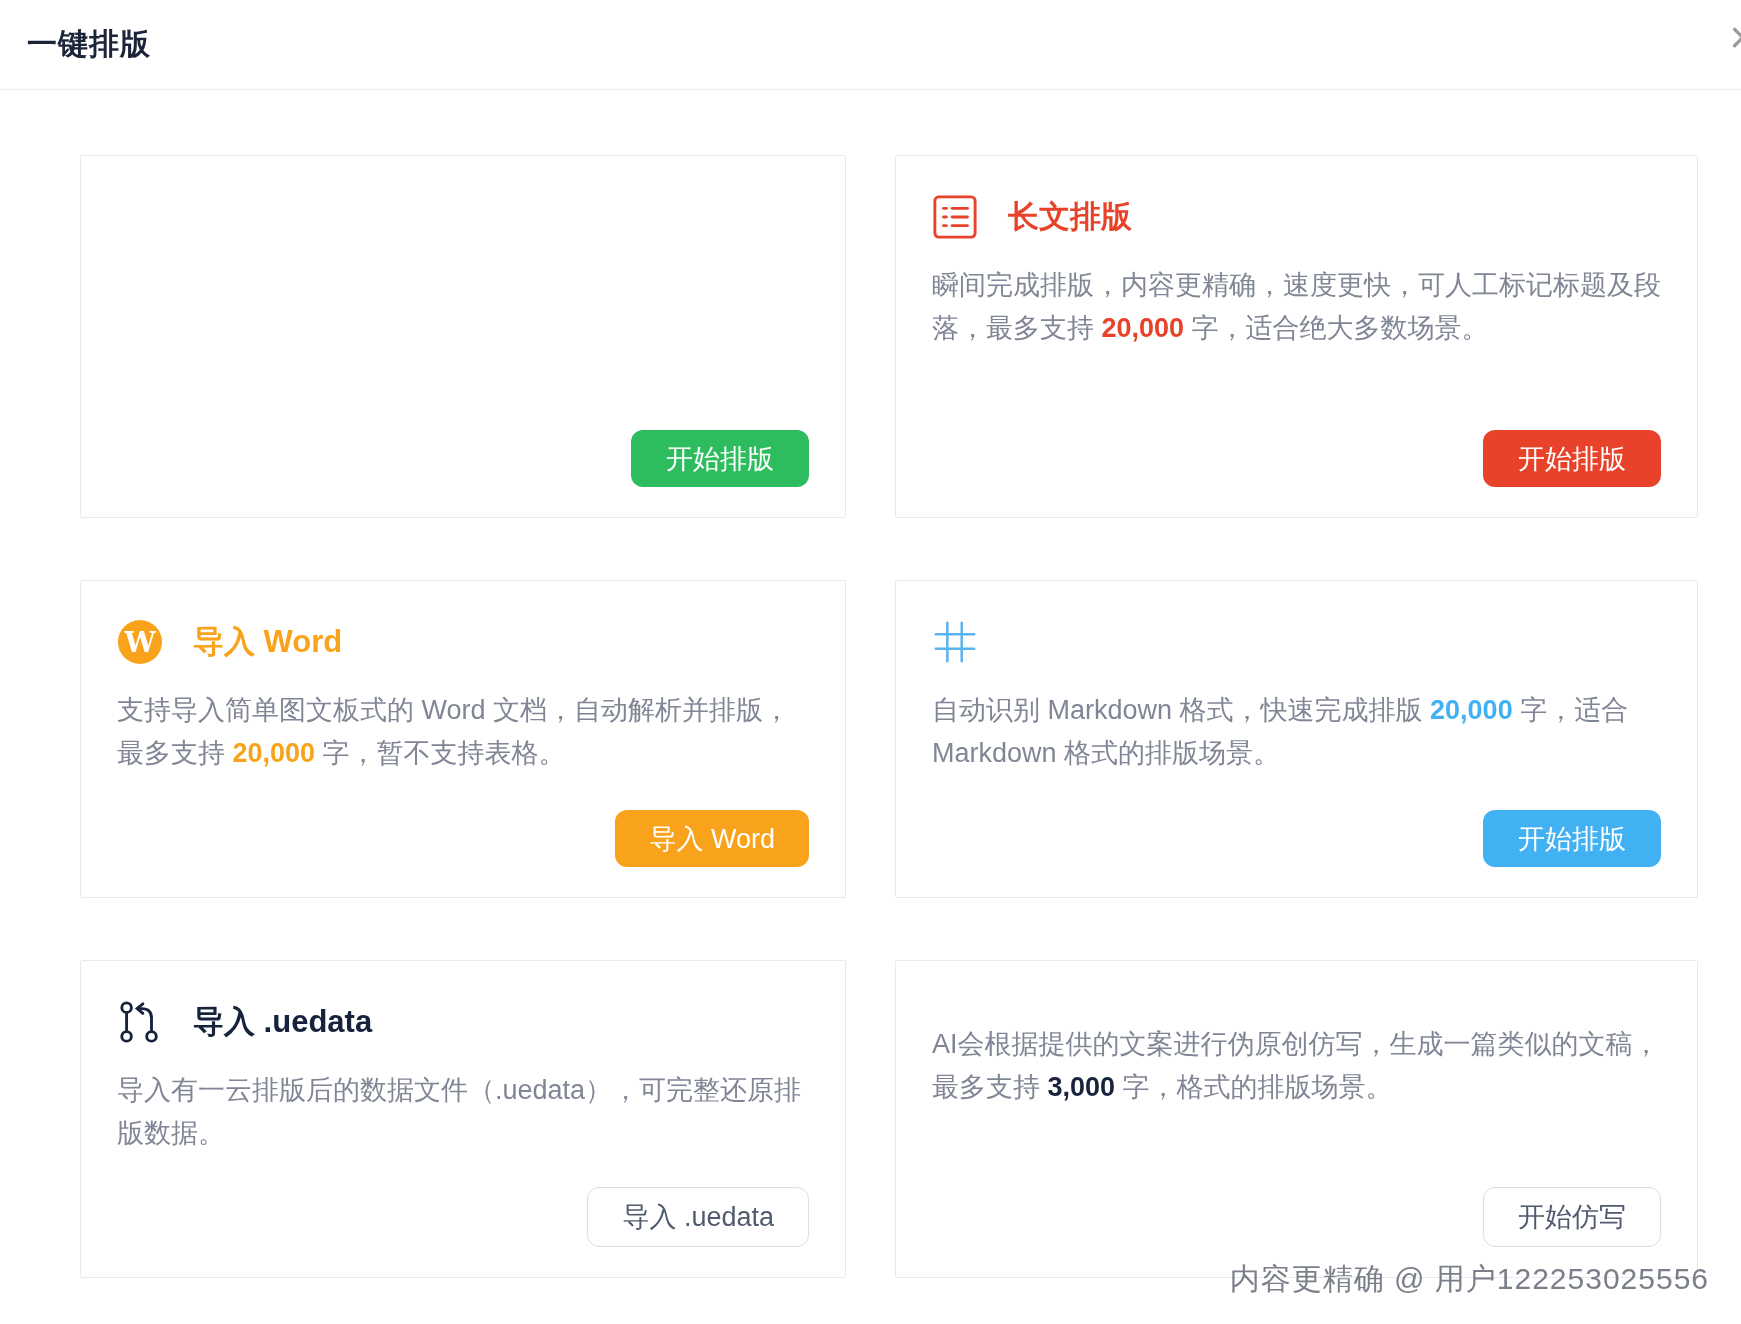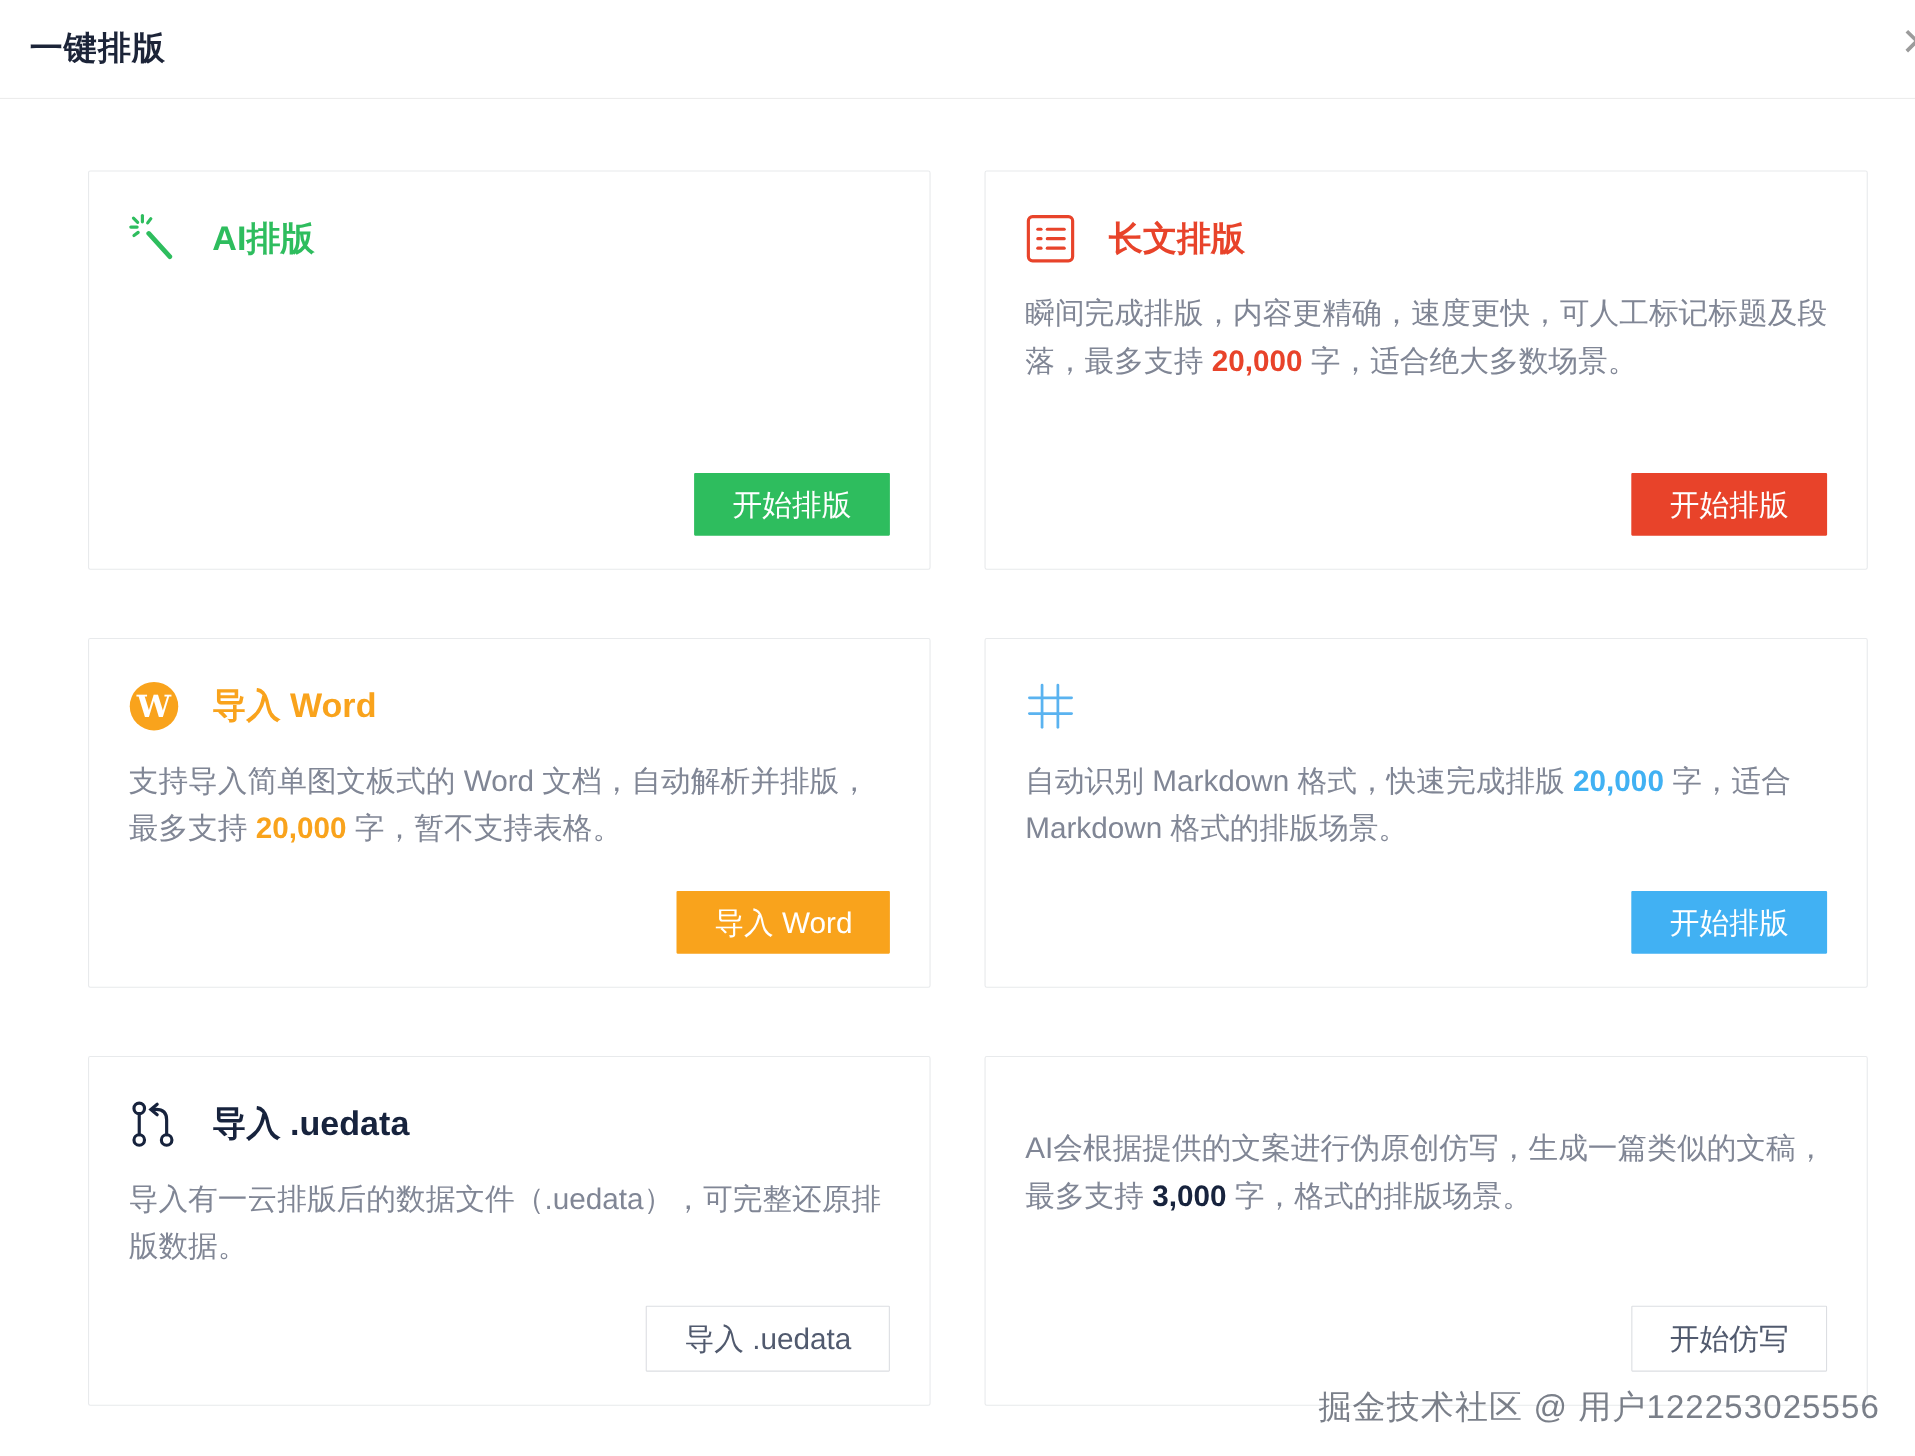--- a/index.html
+++ b/index.html
@@ -80,21 +80,21 @@
   .card-actions{
     margin-top:auto;
     display:flex;
     justify-content:flex-end;
   }
   .btn{
     height:57px;
     min-width:178px;
     padding:0 34px;
     border:none;
-    border-radius:1px;
+    border-radius:12px;
     font-size:27px;
     font-family:inherit;
     color:#fff;
     cursor:pointer;
     box-sizing:border-box;
   }
   
   .card--green .card-title{color:#2ebd5e;}
   .card--green .num{color:#2ebd5e;}
   .card--green .btn{background:#2ebd5e;}
@@ -135,35 +135,20 @@
 <div class="page">
 
   <header class="dialog-header">
     <h1 class="dialog-title">一键排版</h1>
     <span class="close-btn">×</span>
   </header>
 
   <main class="grid">
 
     <section class="card card--green">
-      <div class="card-head">
-        <span class="card-icon">
-          <svg width="46" height="46" viewBox="0 0 48 48" fill="none" stroke="#2ebd5e" stroke-width="4.5" stroke-linecap="round">
-            <line x1="19" y1="19" x2="39" y2="41"></line>
-            <g stroke-width="3">
-              <line x1="13" y1="2" x2="13" y2="8"></line>
-              <line x1="2" y1="13" x2="8" y2="13"></line>
-              <line x1="4.5" y1="4.5" x2="8.5" y2="8.5"></line>
-              <line x1="21" y1="5" x2="18" y2="9"></line>
-              <line x1="5" y1="21" x2="9" y2="18"></line>
-            </g>
-          </svg>
-        </span>
-        <h2 class="card-title">AI排版</h2>
-      </div>
       <div class="card-actions">
         <button class="btn">开始排版</button>
       </div>
     </section>
 
     <section class="card card--red">
       <div class="card-head">
         <span class="card-icon">
           <svg width="46" height="46" viewBox="0 0 48 48" fill="none" stroke="#e8432a" stroke-width="3">
             <rect x="3" y="3" width="42" height="42" rx="4"></rect>
@@ -240,15 +225,15 @@
 
     <section class="card card--dark">
       <p class="card-desc"><span>AI会根据提供的文案进行伪原创仿写，生成一篇类似的文稿，最多支持 </span><span class="num">3,000</span><span> 字，格式的排版场景。</span></p>
       <div class="card-actions">
         <button class="btn btn--plain">开始仿写</button>
       </div>
     </section>
 
   </main>
 
-  <div class="watermark">掘金技术社区 @ 用户122253025556</div>
+  <div class="watermark">内容更精确 @ 用户122253025556</div>
 
 </div>
 
 </body></html>

